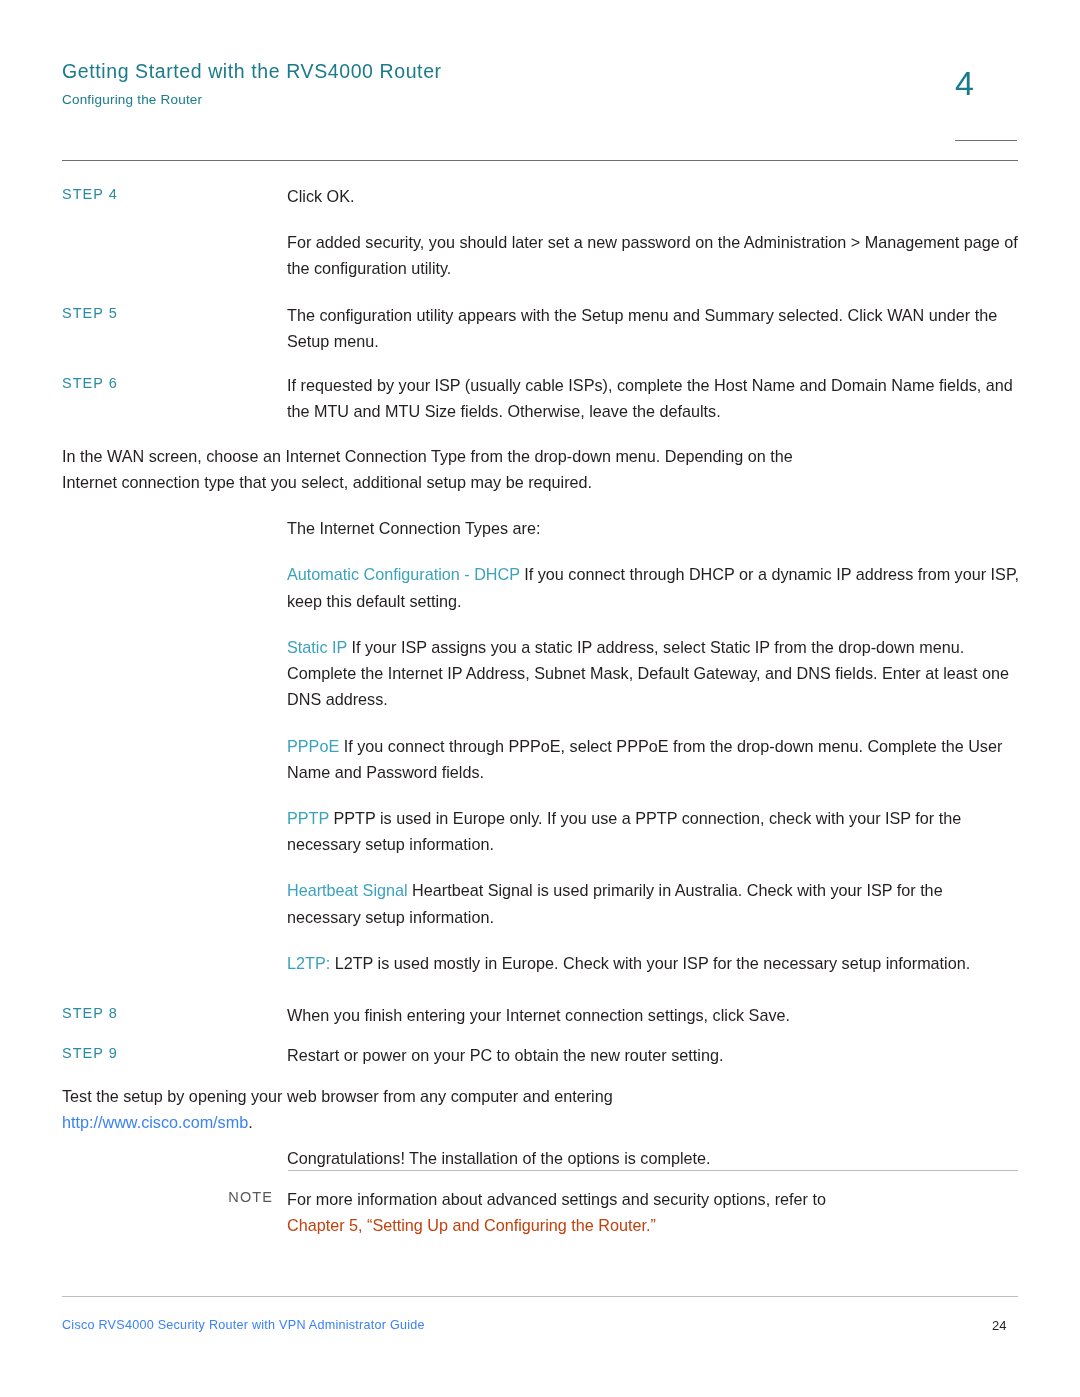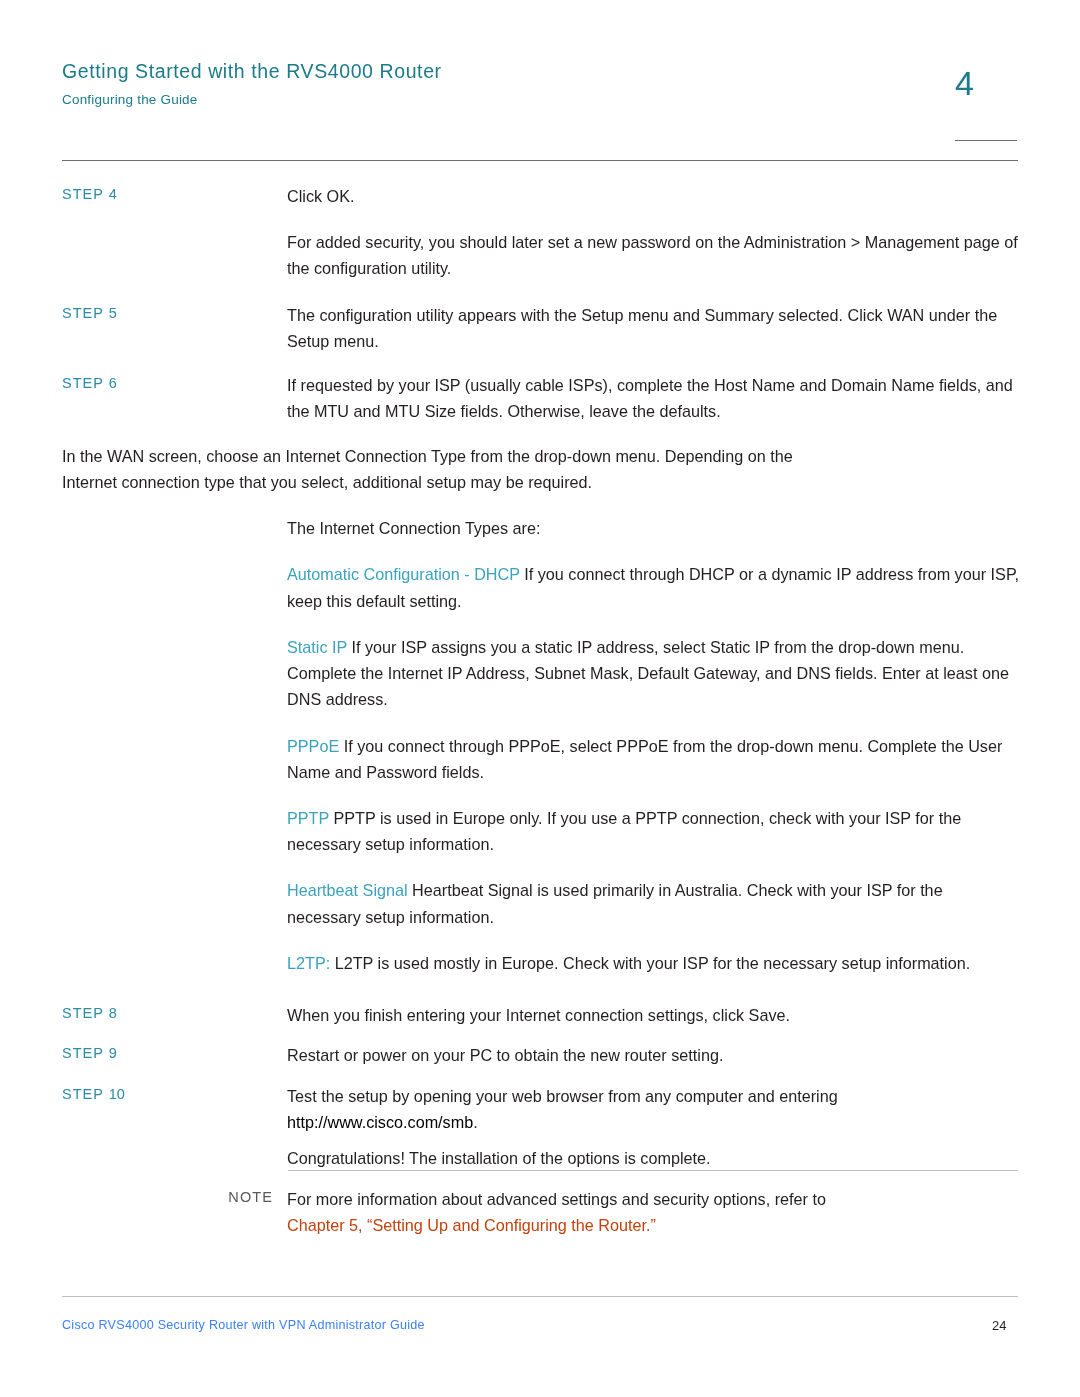--- a/index.html
+++ b/index.html
@@ -125,21 +125,21 @@
     margin-left: 225px;
     max-width: 733px;
   }
   .hang .para {
     max-width: 733px;
   }
   .term {
     color: #3ba2bd;
   }
   .link {
-    color: #000000;
+    color: #3b82f6;
     text-align: center;
   }
   .note-link {
     color: #c2410c;
   }
 
   .rule-note {
     position: absolute;
     left: 288px;
     top: 1162px;
@@ -174,21 +174,21 @@
     color: #231f20;
   }
 </style>
 </head>
 <body>
 
 <div class="page">
 
   <div class="header">
     <div class="header-title">Getting Started with the RVS4000 Router</div>
-    <div class="header-sub">Configuring the Guide</div>
+    <div class="header-sub">Configuring the Router</div>
   </div>
   <div class="chapter-num">4</div>
   <div class="rule-top"></div>
   <div class="rule-main"></div>
 
   <div class="content">
 
     <div class="block">
       <div class="step-label">
         <span>STEP</span>
@@ -287,24 +287,20 @@
       <div class="step-label">
         <span>STEP</span>
         <span class="num">9</span>
       </div>
       <div class="para">Restart or power on your PC to obtain the new router setting.</div>
     </div>
 
     <div class="spacer-14"></div>
 
     <div class="block">
-      <div class="step-label">
-        <span>STEP</span>
-        <span class="num">10</span>
-      </div>
       <div class="para"><span>Test the setup by opening your web browser from any computer and entering</span><br><span class="link">http://www.cisco.com/smb</span><span>.</span></div>
     </div>
 
     <div class="spacer-10"></div>
 
     <div class="hang">
       <div class="para">Congratulations! The installation of the options is complete.</div>
     </div>
 
   </div>

